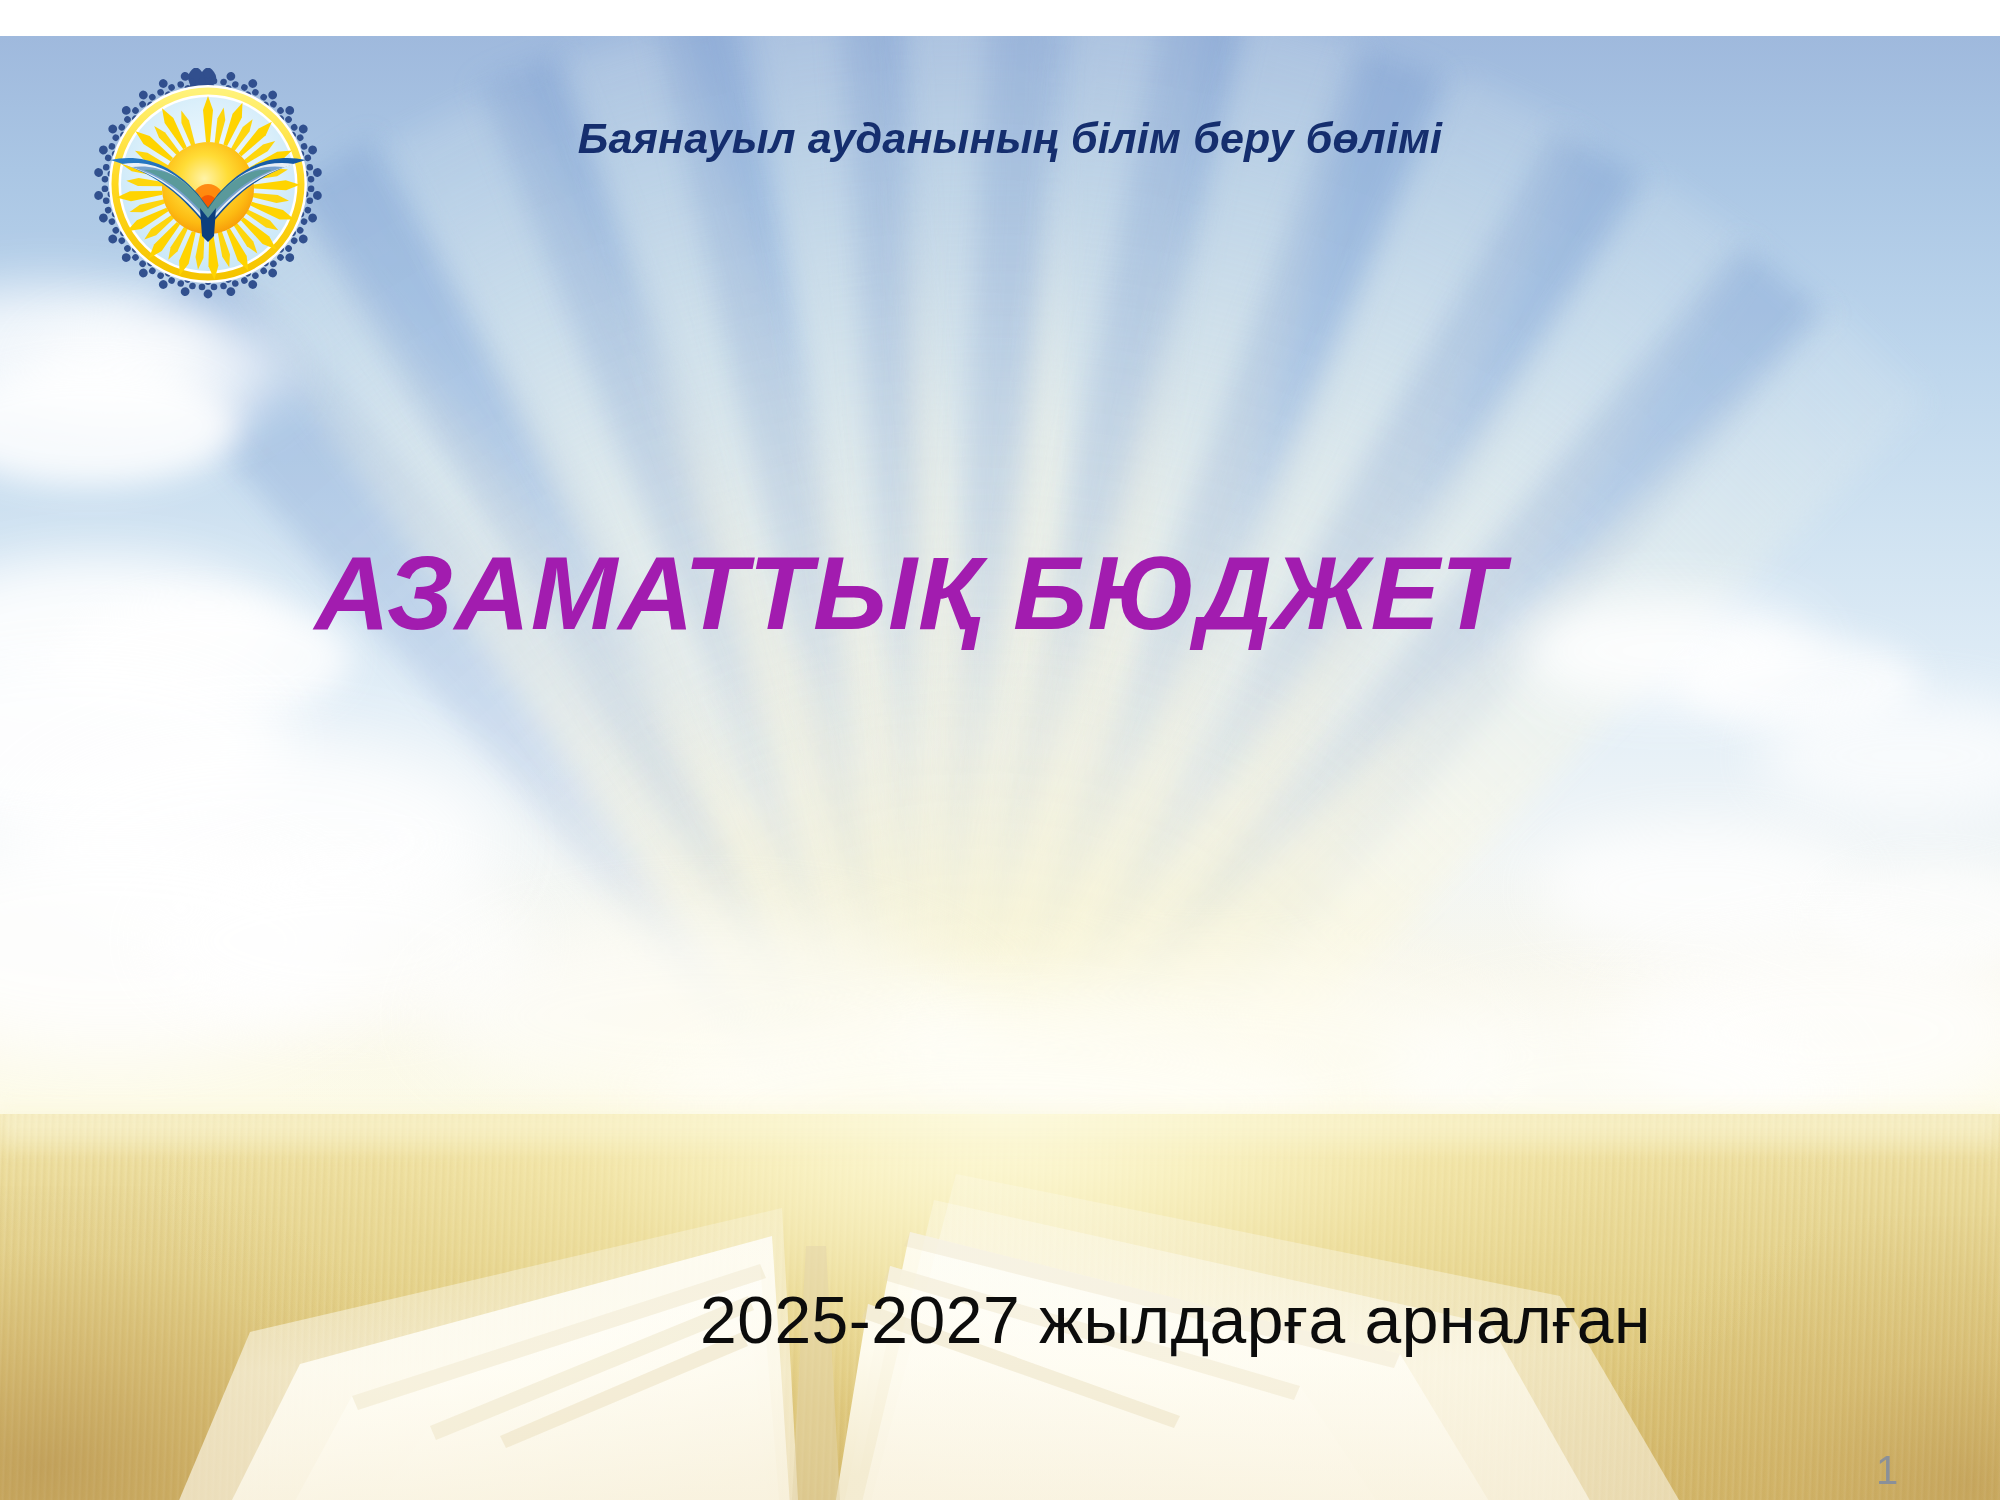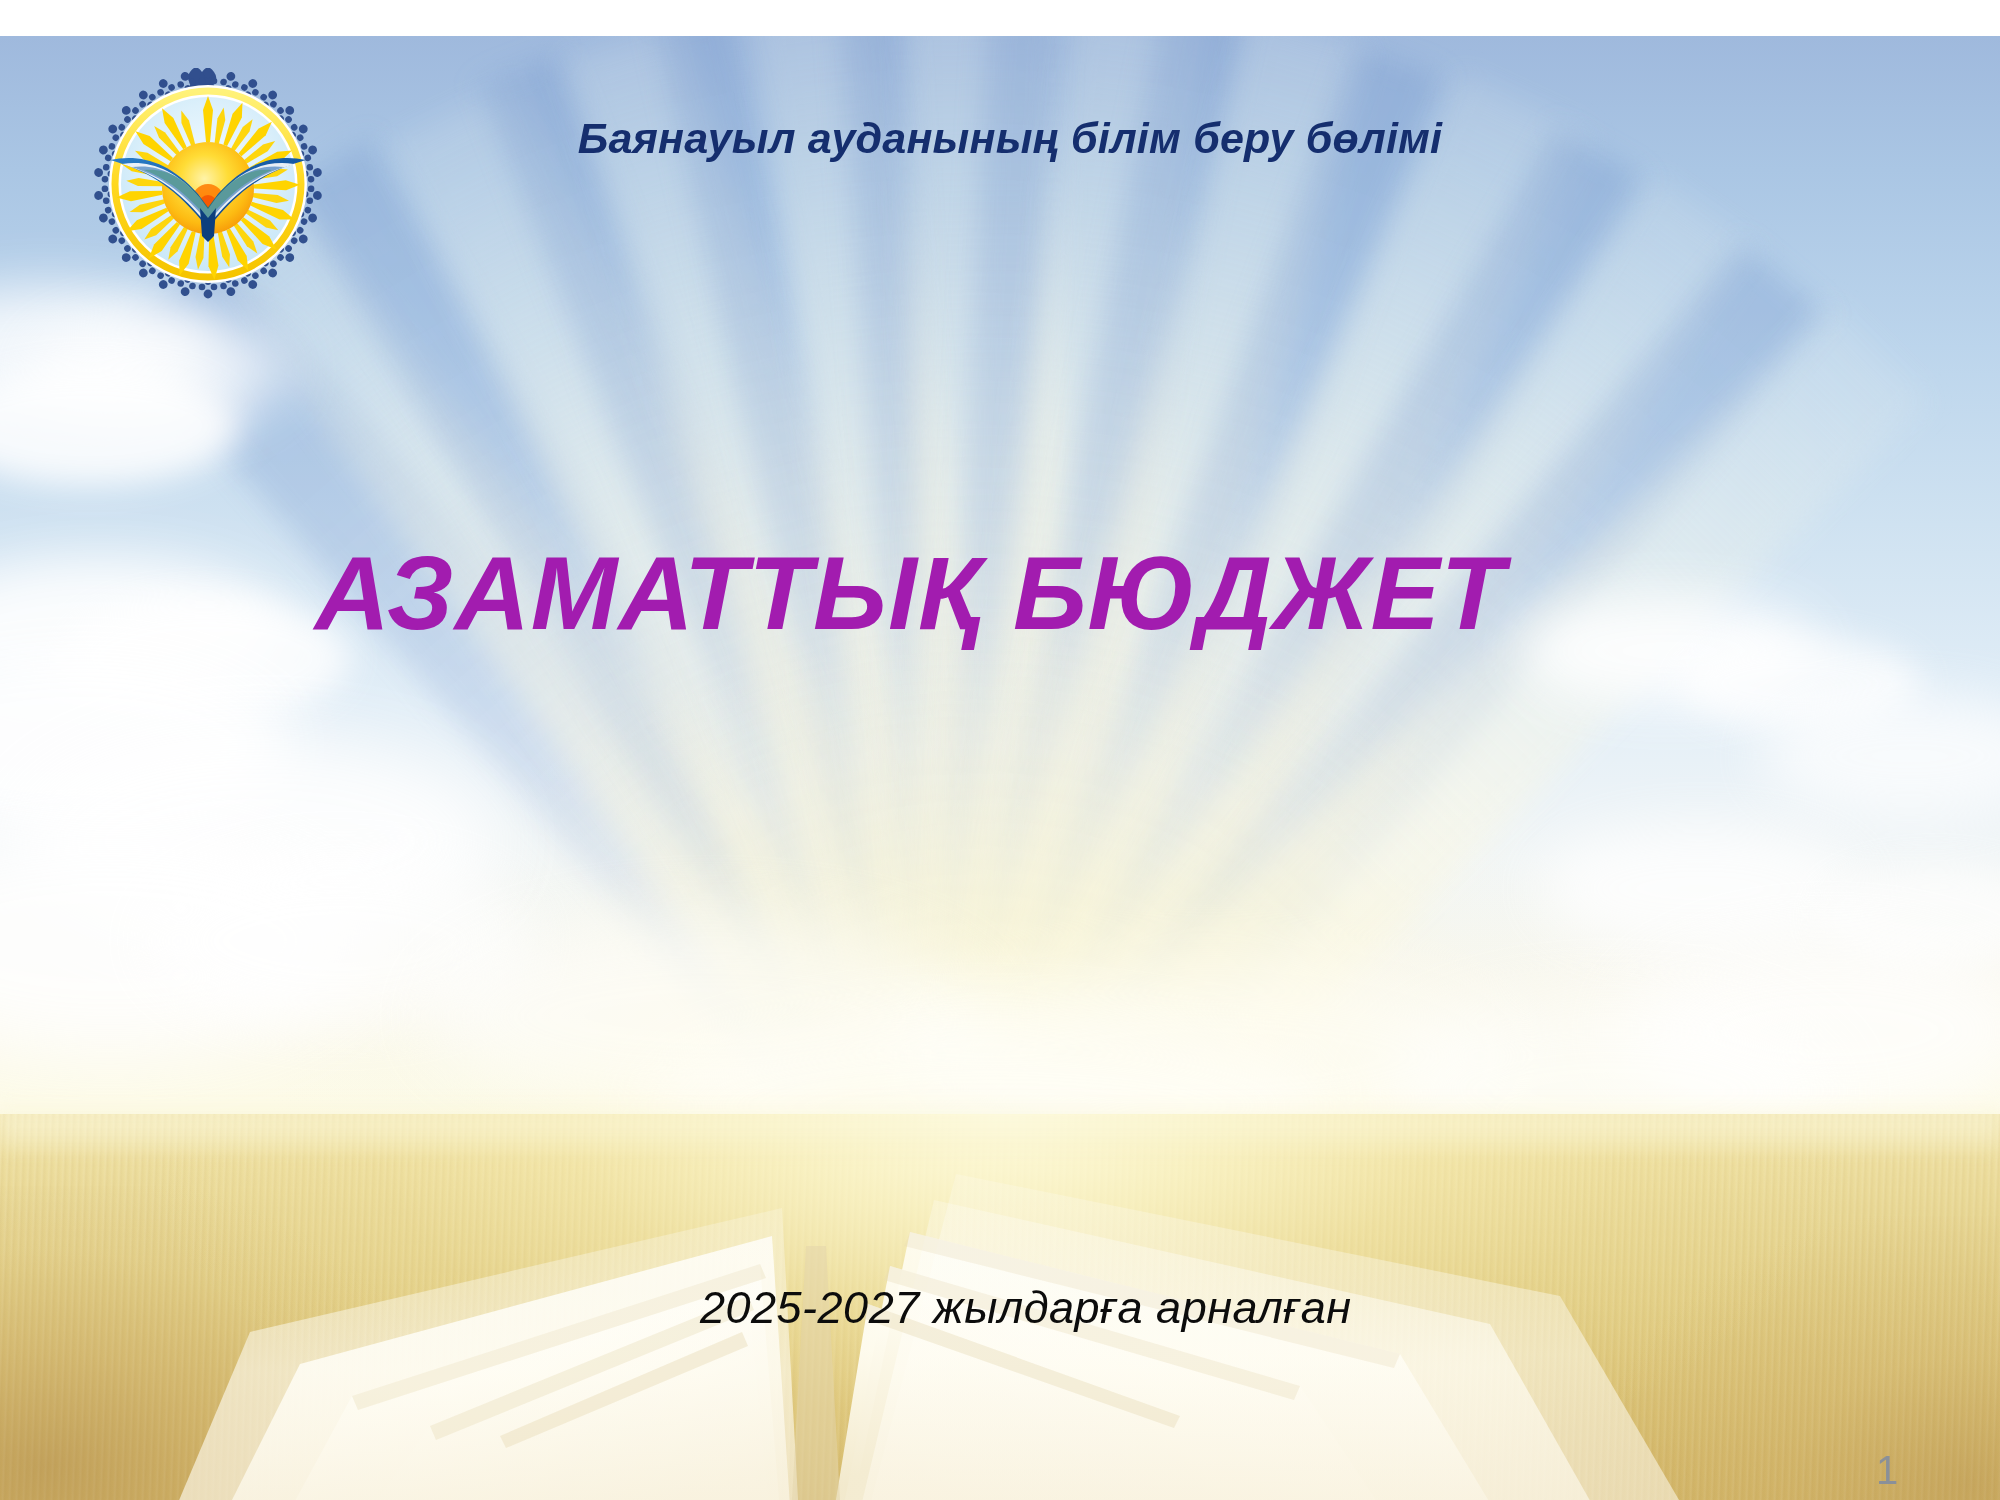--- a/index.html
+++ b/index.html
@@ -202,22 +202,21 @@
     font-style: italic;
     color: #a21caf;
     letter-spacing: 1px;
     white-space: nowrap;
   }
   .subtitle-text {
     position: absolute;
     left: 700px;
     top: 1246px;
     width: 1200px;
-    font-size: 45px;
-    font-style: italic;
+    font-size: 66px;
     font-weight: normal;
     color: #0c0c0c;
     letter-spacing: 0.5px;
     white-space: nowrap;
   }
   .page-number {
     position: absolute;
     left: 1876px;
     top: 1412px;
     font-size: 40px;

